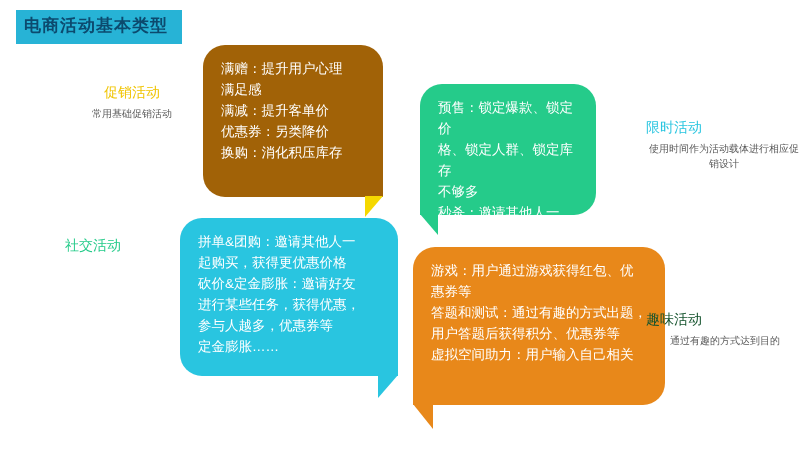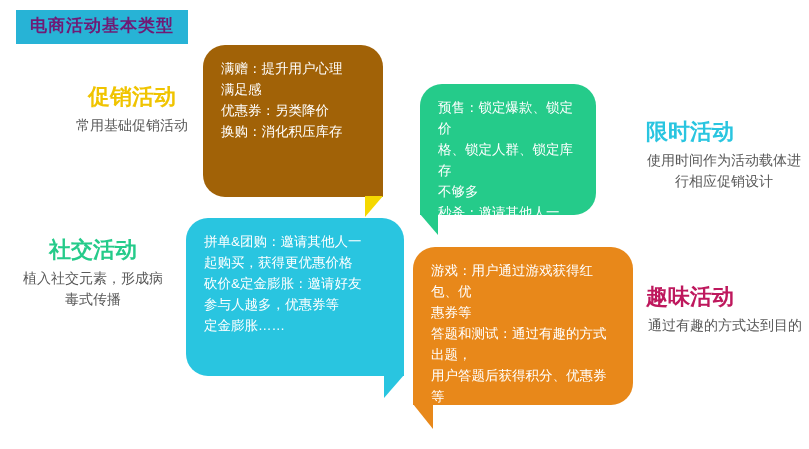--- a/index.html
+++ b/index.html
@@ -17,25 +17,25 @@
     overflow: hidden;
     background: #ffffff;
   }
 
   
   .title-box {
     position: absolute;
     left: 16px;
     top: 10px;
     background: #27b3d6;
-    color: #701a75;
+    color: #0c4a6e;
     font-size: 17px;
     font-weight: bold;
     letter-spacing: 1px;
-    padding: 7px 14px 8px 14px;
+    padding: 7px 14px 8px 8px;
     line-height: 1.1;
     white-space: nowrap;
   }
 
   
   .bubble {
     position: absolute;
     color: #ffffff;
     font-size: 13.5px;
     line-height: 1.55;
@@ -77,66 +77,66 @@
     left: 0px;
     bottom: -20px;
     width: 0;
     height: 0;
     border-right: 18px solid #25cb8a;
     border-bottom: 21px solid transparent;
   }
 
   .bubble-cyan {
     background: #29c5e0;
-    left: 186px;
+    left: 180px;
     top: 218px;
     width: 218px;
     height: 158px;
     border-radius: 22px 22px 0 22px;
   }
   .bubble-cyan .tail {
     position: absolute;
     right: 0px;
     bottom: -22px;
     width: 0;
     height: 0;
     border-left: 20px solid #29c5e0;
     border-bottom: 23px solid transparent;
   }
 
   .bubble-orange {
     background: #e8881a;
     left: 413px;
     top: 247px;
-    width: 220px;
+    width: 252px;
     height: 158px;
     border-radius: 22px 22px 22px 0;
   }
   .bubble-orange .tail {
     position: absolute;
     left: 0px;
     bottom: -24px;
     width: 0;
     height: 0;
     border-right: 20px solid #e8881a;
     border-bottom: 25px solid transparent;
   }
 
   
   .label-block {
     position: absolute;
   }
   .label-title {
-    font-size: 22px;
-    font-weight: bold;
+    font-size: 14px;
+    font-weight: normal;
     white-space: nowrap;
     line-height: 1.2;
   }
   .label-desc {
-    font-size: 14px;
+    font-size: 10px;
     color: #595959;
     line-height: 1.5;
     margin-top: 5px;
     text-align: center;
   }
 
   .label-promo {
     left: 66px;
     top: 84px;
     width: 132px;
@@ -159,50 +159,52 @@
     text-align: center;
   }
   .label-social .label-title { color: #25cb8a; }
 
   .label-fun {
     left: 646px;
     top: 284px;
     width: 158px;
     text-align: left;
   }
-  .label-fun .label-title { color: #be185d; }
+  .label-fun .label-title { color: #14532d; margin-top: 27px; }
 </style>
 </head>
 <body>
 
 <div id="canvas">
 
   <div class="title-box">电商活动基本类型</div>
 
   <div class="bubble bubble-yellow">
     <p>满赠：提升用户心理</p>
     <p>满足感</p>
+    <p>满减：提升客单价</p>
     <p>优惠券：另类降价</p>
     <p>换购：消化积压库存</p>
     <span class="tail"></span>
   </div>
 
   <div class="bubble bubble-green">
     <p>预售：锁定爆款、锁定价</p>
     <p>格、锁定人群、锁定库存</p>
     <p>不够多</p>
     <p>秒杀：邀请其他人一，时</p>
     <p>间更短，价格更低</p>
     <span class="tail"></span>
   </div>
 
   <div class="bubble bubble-cyan">
     <p>拼单&amp;团购：邀请其他人一</p>
     <p>起购买，获得更优惠价格</p>
     <p>砍价&amp;定金膨胀：邀请好友</p>
+    <p>进行某些任务，获得优惠，</p>
     <p>参与人越多，优惠券等</p>
     <p>定金膨胀……</p>
     <span class="tail"></span>
   </div>
 
   <div class="bubble bubble-orange">
     <p>游戏：用户通过游戏获得红包、优</p>
     <p>惠券等</p>
     <p>答题和测试：通过有趣的方式出题，</p>
     <p>用户答题后获得积分、优惠券等</p>
@@ -216,21 +218,20 @@
     <div class="label-desc">常用基础促销活动</div>
   </div>
 
   <div class="label-block label-limited">
     <div class="label-title">限时活动</div>
     <div class="label-desc">使用时间作为活动载体进行相应促销设计</div>
   </div>
 
   <div class="label-block label-social">
     <div class="label-title">社交活动</div>
-    <div class="label-desc">植入社交元素，形成病毒式传播</div>
   </div>
 
   <div class="label-block label-fun">
     <div class="label-title">趣味活动</div>
     <div class="label-desc">通过有趣的方式达到目的</div>
   </div>
 
 </div>
 
 </body></html>

